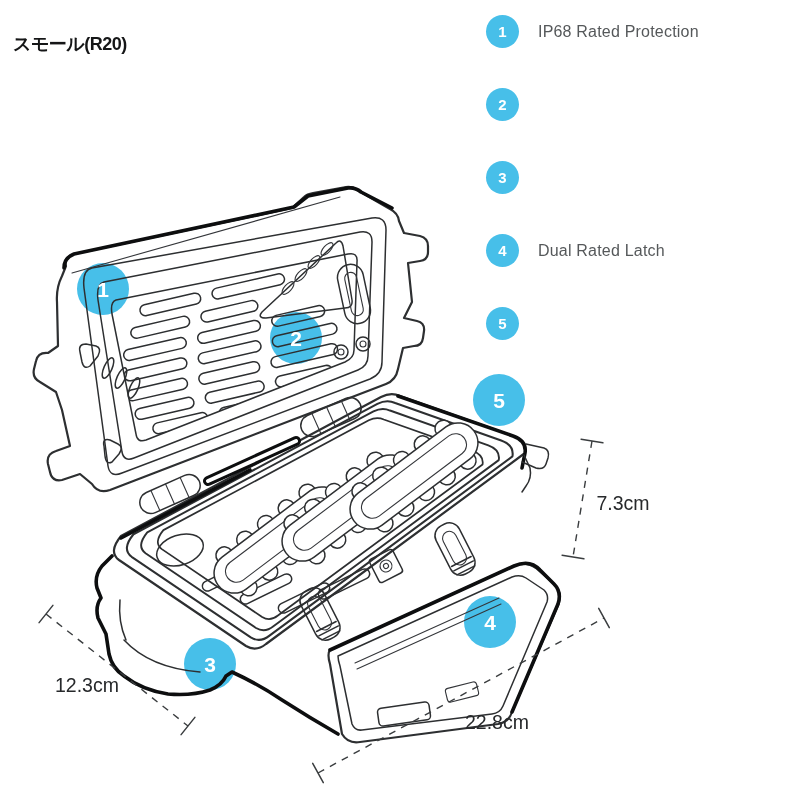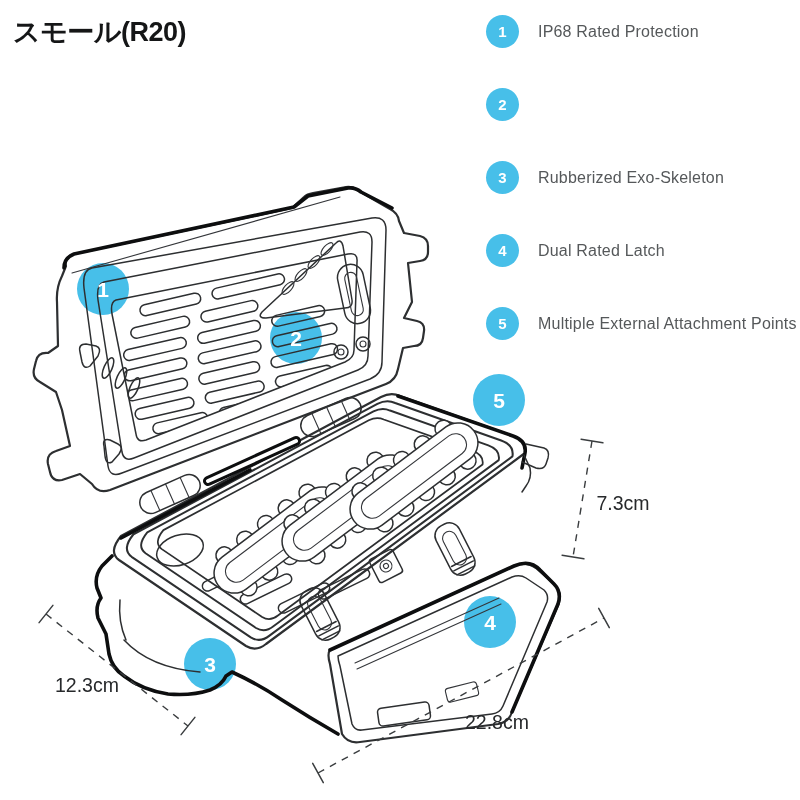--- a/index.html
+++ b/index.html
@@ -1,18 +1,18 @@
 <!DOCTYPE html>
 <html><head>
 <meta charset="utf-8">
 <style>
   html,body{margin:0;padding:0;background:#ffffff;}
   .stage{position:relative;width:800px;height:800px;background:#fff;overflow:hidden;
          font-family:"Liberation Sans","DejaVu Sans",sans-serif;}
-  .page-title{position:absolute;left:13px;top:14px;margin:0;font-size:27px;font-weight:700;
+  .page-title{position:absolute;left:13px;top:32px;margin:0;font-size:18px;font-weight:700;
               color:#151617;letter-spacing:-0.5px;}
   .legend{position:absolute;left:486px;top:15px;}
   .legend-row{display:flex;align-items:center;height:33px;margin-bottom:40px;}
   .badge{flex:0 0 33px;width:33px;height:33px;border-radius:50%;background:#47bfe9;color:#fff;
          font-size:15px;font-weight:700;display:flex;align-items:center;justify-content:center;}
   .legend-label{margin-left:19px;font-size:16px;color:#55585a;letter-spacing:0.2px;white-space:nowrap;}
   svg text{font-family:"Liberation Sans","DejaVu Sans",sans-serif;}
   .dim-label{font-size:19.5px;fill:#27292b;}
   .callout-num{font-size:21px;font-weight:700;fill:#ffffff;}
   .ln{fill:none;stroke:#2d2f31;stroke-width:1.5;stroke-linecap:round;stroke-linejoin:round;}
@@ -33,29 +33,27 @@
   <div class="legend">
     <div class="legend-row">
       <span class="badge">1</span>
       <span class="legend-label">IP68 Rated Protection</span>
     </div>
     <div class="legend-row">
       <span class="badge">2</span>
     </div>
     <div class="legend-row">
       <span class="badge">3</span>
-      <span class="legend-label">Rubberized Exo-Skeleton</span>
     </div>
     <div class="legend-row">
       <span class="badge">4</span>
       <span class="legend-label">Dual Rated Latch</span>
     </div>
     <div class="legend-row">
       <span class="badge">5</span>
-      <span class="legend-label">Multiple External Attachment Points</span>
     </div>
   </div>
 
   <svg width="800" height="800" viewBox="0 0 800 800">
     <defs>
       <clipPath id="lidPanelClip">
         <path d="M 116 300 L 348 254 Q 358 252 357 262 L 354 350 Q 354 358 345 362 L 146 440 Q 137 443 136 434 L 112 314 Q 110 302 116 300 Z"></path>
       </clipPath>
     </defs>
 

